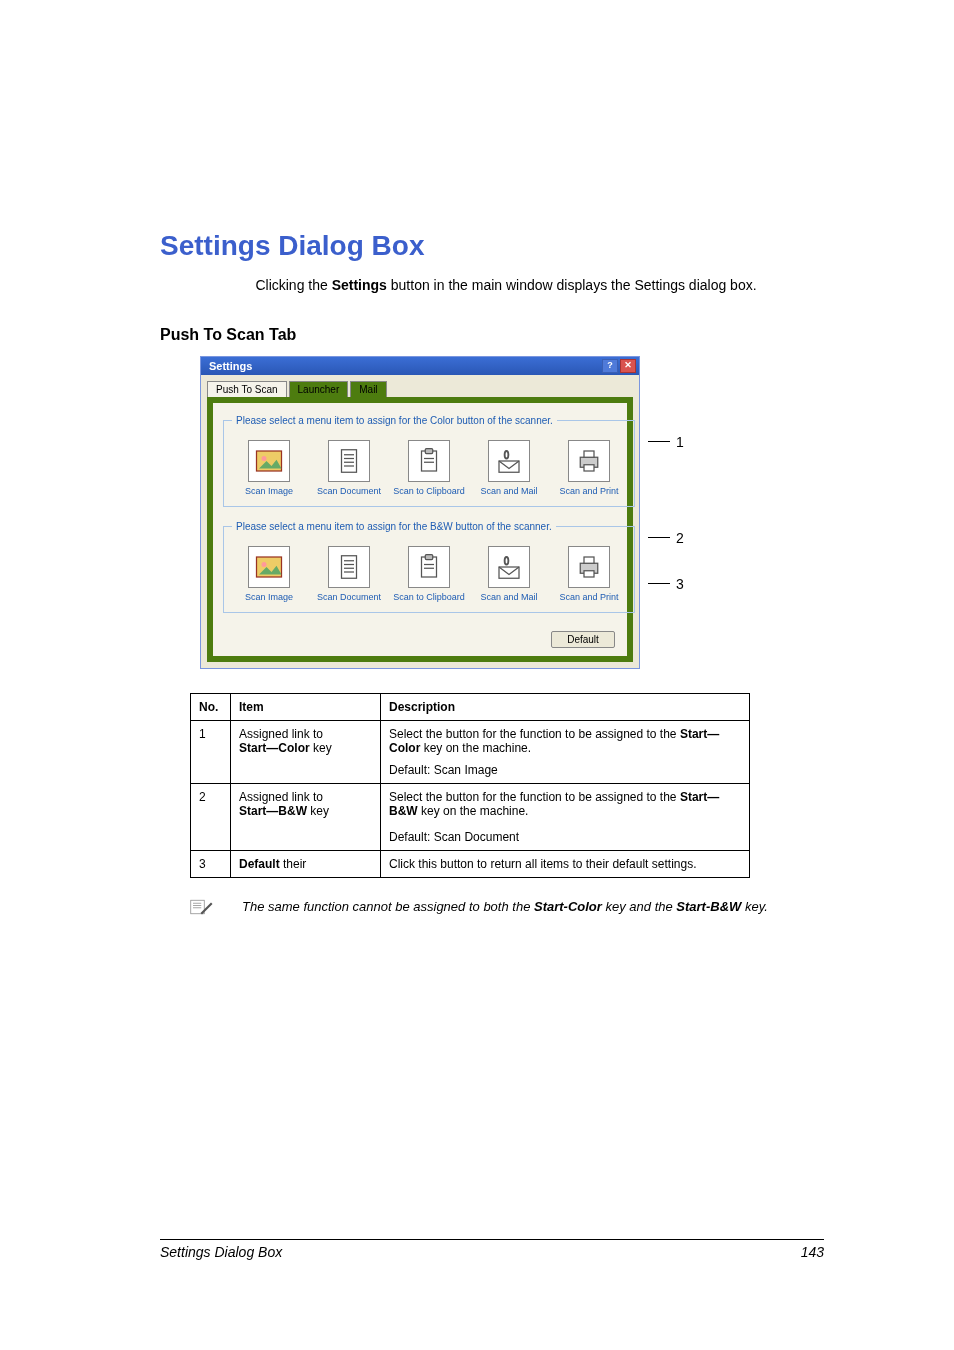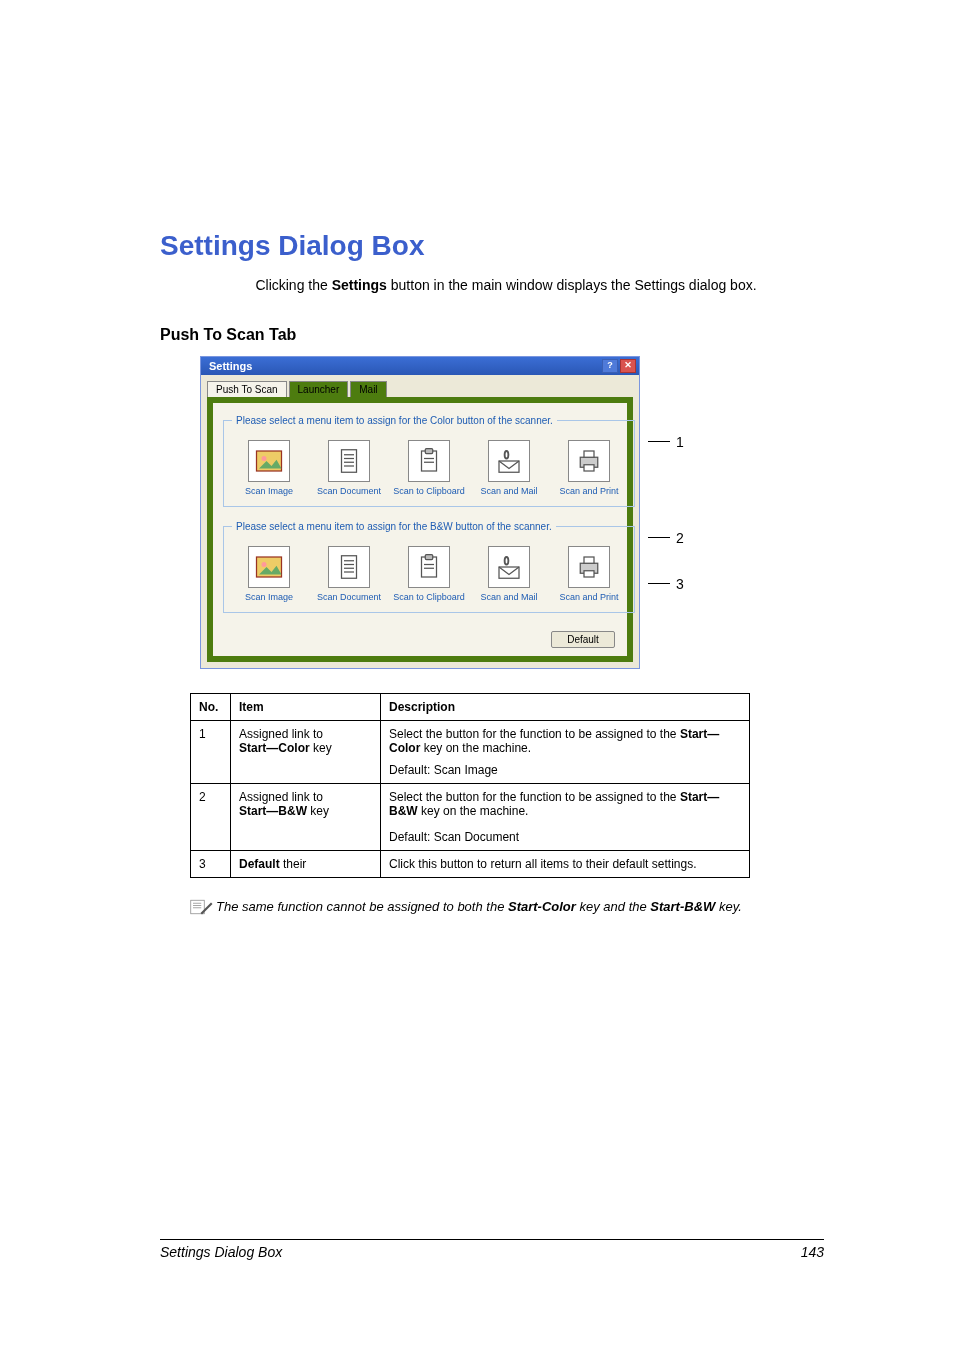--- a/index.html
+++ b/index.html
@@ -167,21 +167,21 @@
     vertical-align: top;
     text-align: left;
   }
   table.desc th { font-weight: bold; }
   .col-no { width: 40px; }
   .col-item { width: 150px; }
   
   .note {
     display: flex;
     align-items: center;
-    gap: 2px;
+    gap: 28px;
     margin: 20px 0 0 30px;
     font-size: 13px;
     font-style: italic;
   }
   .note .icon {
     width: 24px; height: 18px;
     flex-shrink: 0;
   }
   .note .txt { line-height: 1.4; }
   .note b { font-weight: bold; font-style: italic; }

